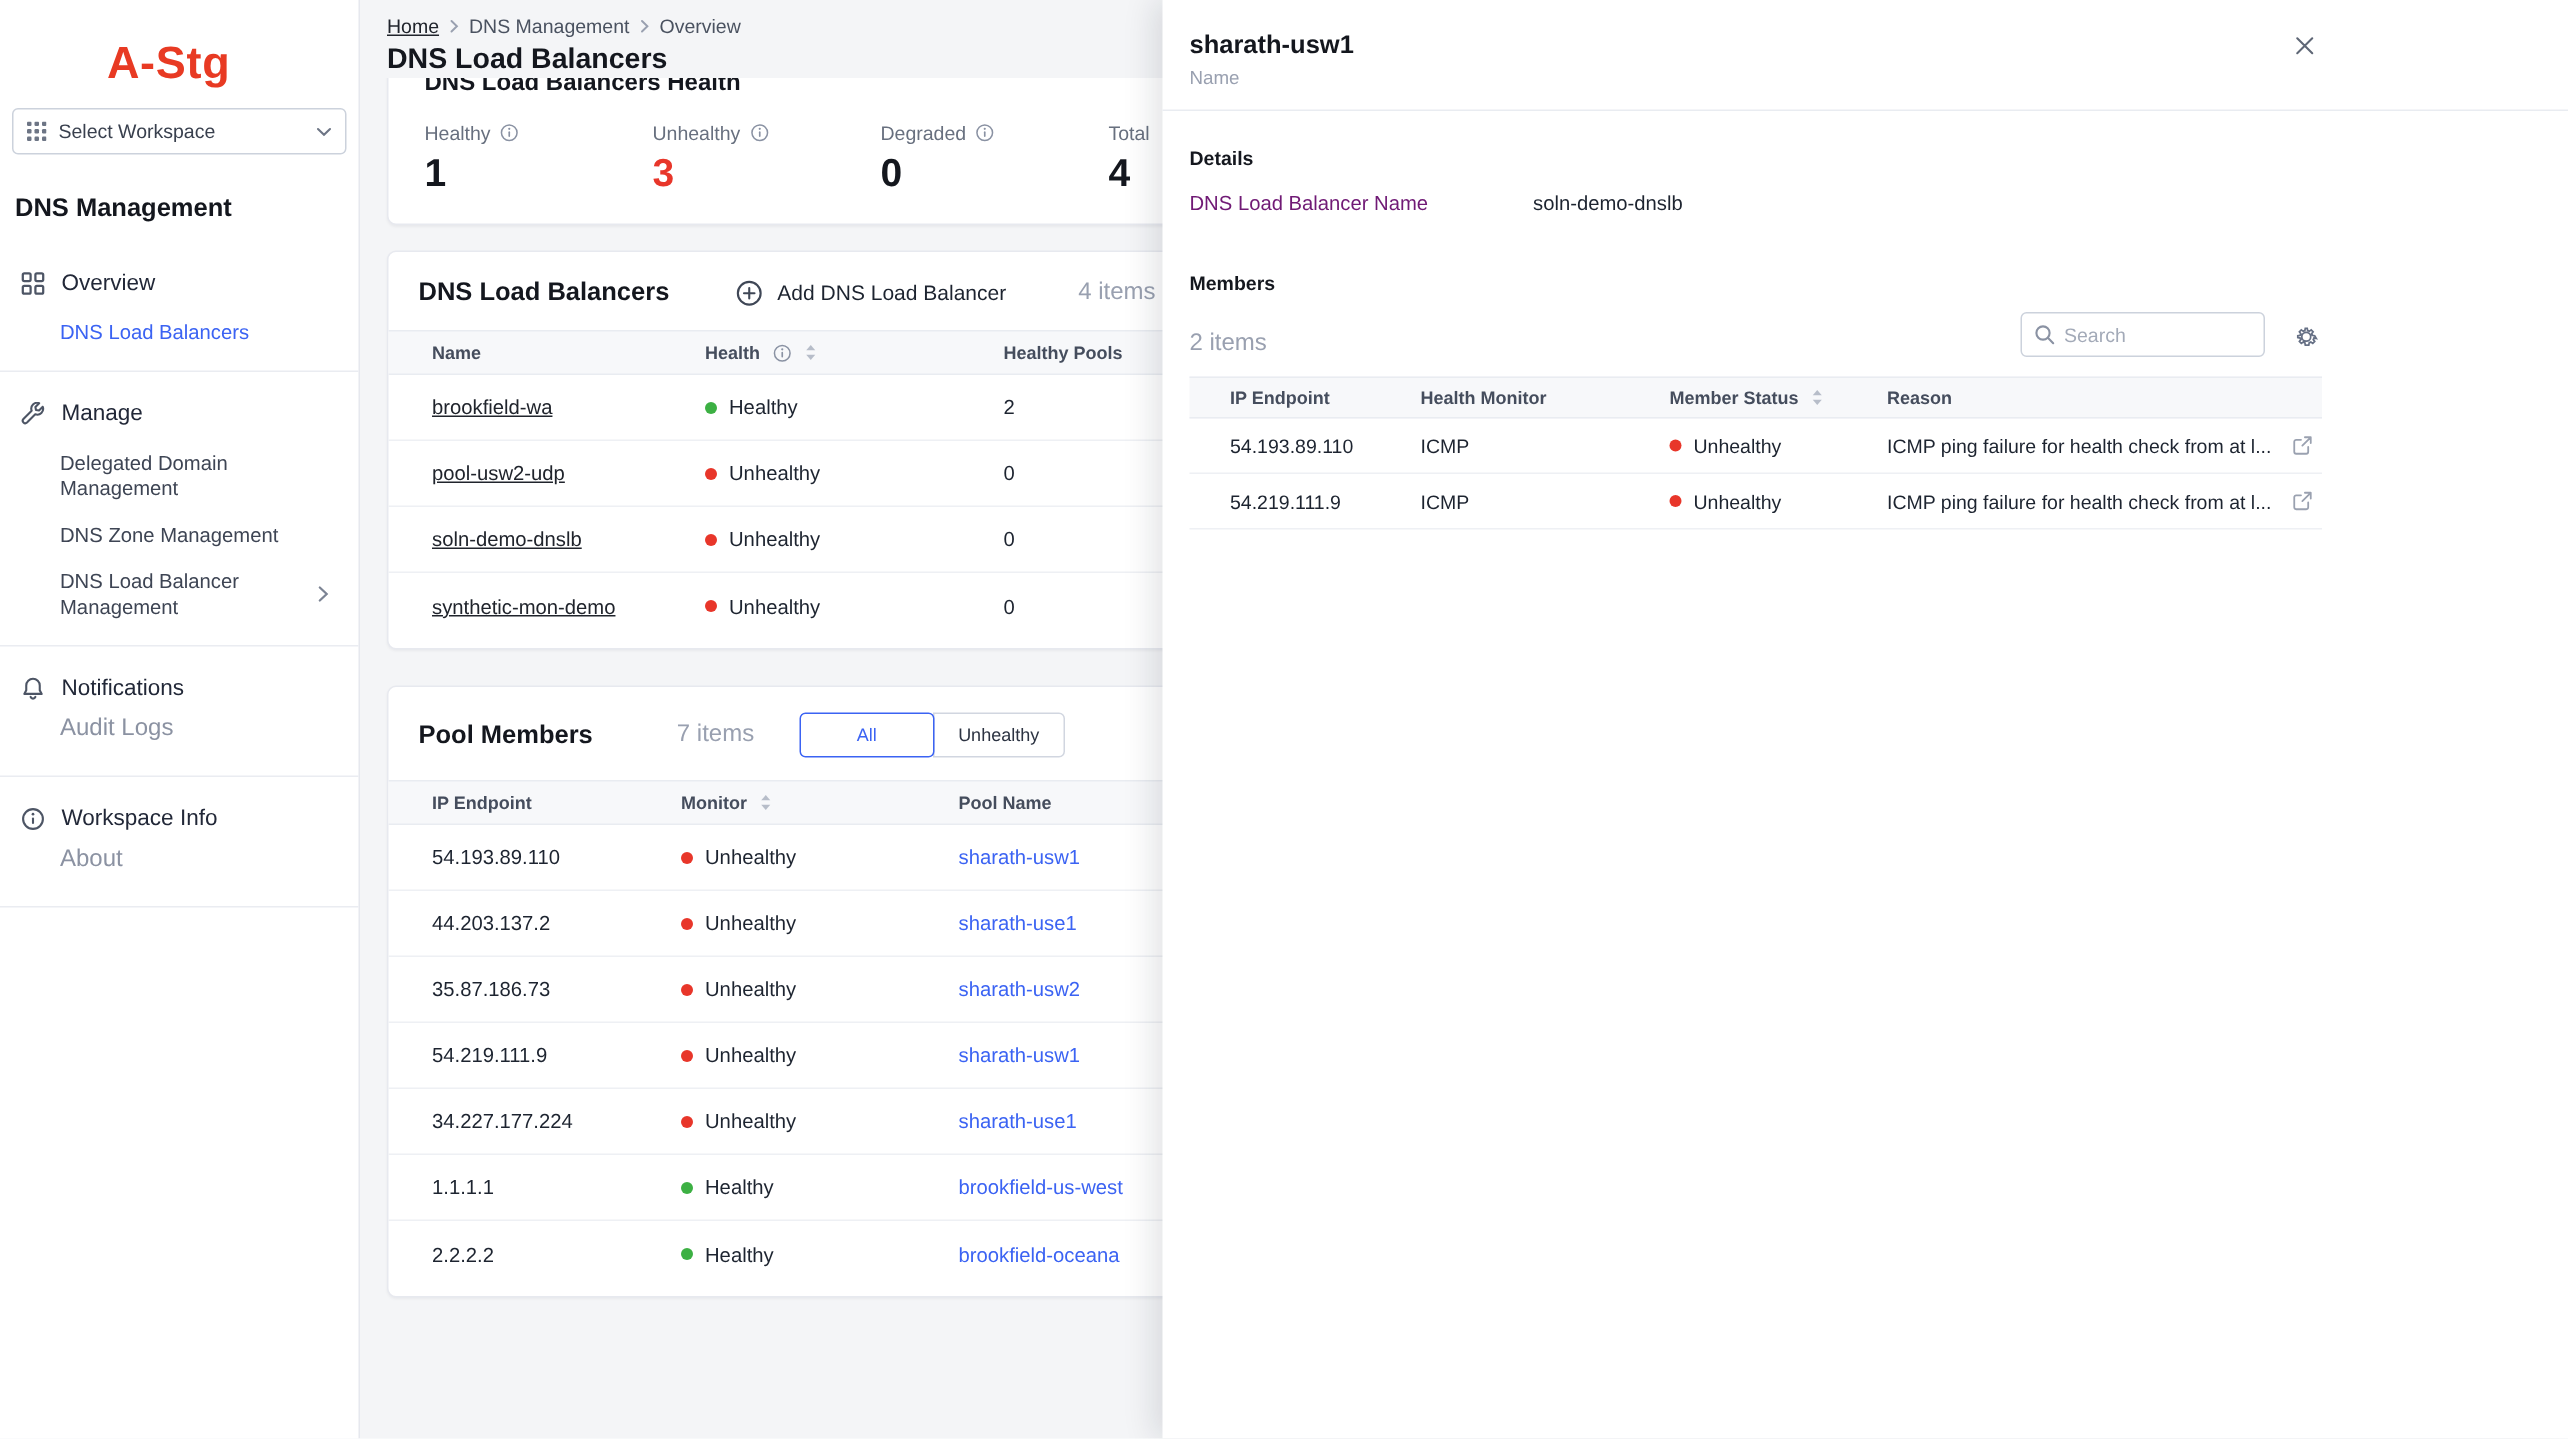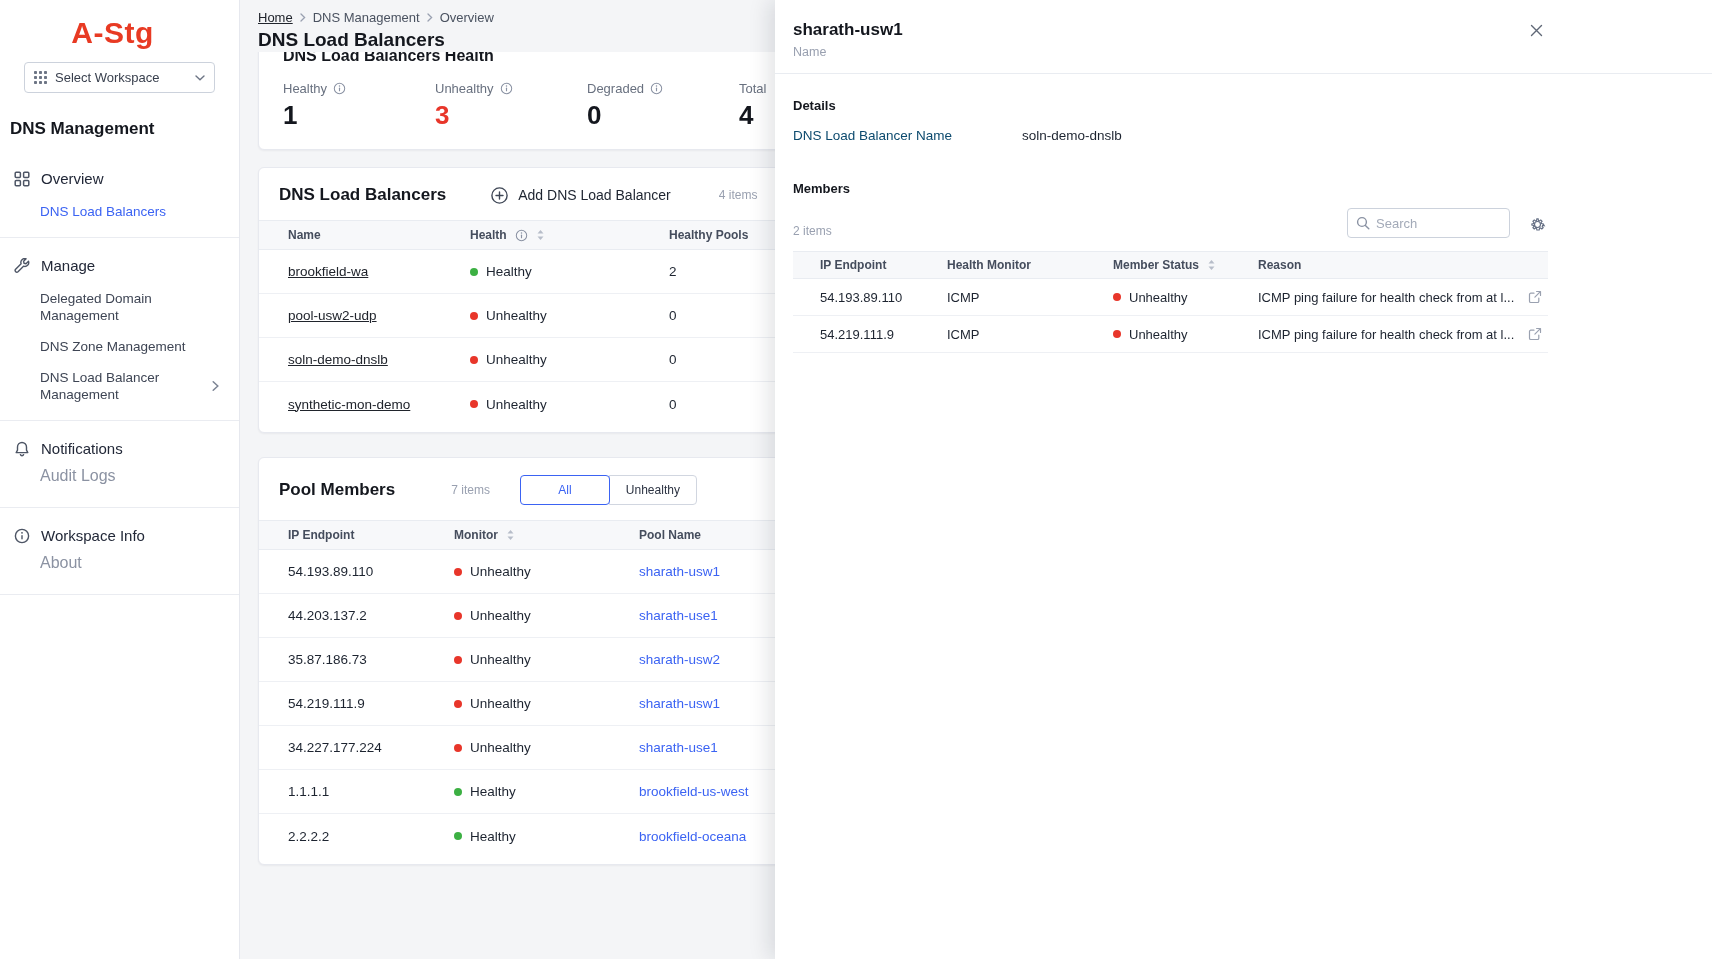--- a/index.html
+++ b/index.html
@@ -2,22 +2,22 @@
 <html style="--accent: #3b63f3; --red: #e8362a; --green: #3cb043; --logo_red: #e83a23;"><head>
 <meta charset="utf-8">
 <style>
   *{margin:0;padding:0;box-sizing:border-box}
   html,body{width:1712px;height:959px;overflow:hidden}
   body{font-family:"Liberation Sans",sans-serif;background:#f4f5f7;color:#1d2430;font-size:14px}
   .app{position:relative;width:100%;height:100%;display:flex}
 
   
   .sidebar{flex:0 0 240px;background:#fff;border-right:1px solid #e6e8ee;position:relative;z-index:20}
-  .logo{padding:16px 14px 8px 0;text-align:center;font-size:30px;font-weight:800;letter-spacing:.5px;color:var(--logo_red,#e83a23)}
-  .ws-select{margin:4px 24px 0;height:31px;border:1px solid #ccd2dc;border-radius:4px;display:flex;align-items:center;gap:8px;padding:0 9px;font-size:13px;color:#39404e;cursor:pointer;background:#fff}
+  .logo{padding:26px 14px 8px 0;text-align:center;font-size:30px;font-weight:800;letter-spacing:.5px;color:var(--logo_red,#e83a23)}
+  .ws-select{margin:4px 8px 0;height:31px;border:1px solid #ccd2dc;border-radius:4px;display:flex;align-items:center;gap:8px;padding:0 9px;font-size:13px;color:#39404e;cursor:pointer;background:#fff}
   .grow{flex:1}
   .product-title{margin:26px 0 0 10px;font-size:17px;font-weight:700;color:#14171e}
   .nav{margin-top:22px}
   .nav-head{display:flex;align-items:center;gap:11px;padding:9px 14px;font-size:15px;color:#222838;cursor:pointer}
   .nav-item{display:block;padding:7px 16px 7px 40px;font-size:13.5px;line-height:17px;color:#3e4554;cursor:pointer;position:relative}
   .nav-item.active{color:var(--accent,#3b63f3)}
   .nav-item .chev-r{position:absolute;right:20px;top:50%;transform:translateY(-50%)}
   .nav-sub{padding:1px 14px 12px 40px;font-size:16px;color:#8b92a2;cursor:pointer}
   .nav-divider{border:none;border-top:1px solid #eaecf1;margin:10px 0}
   .icon{display:inline-flex;align-items:center;justify-content:center;flex:none}
@@ -38,21 +38,21 @@
   .stat{width:152px}
   .stat-label{display:flex;align-items:center;gap:6px;font-size:13px;color:#68707f}
   .stat-value{margin-top:5px;font-size:26px;font-weight:700;line-height:28px}
   .tone-dark{color:#14171e}
   .tone-red{color:var(--red,#e8362a)}
 
   .card-lb{margin-top:17px}
   .card-head{display:flex;align-items:center;padding:17px 20px 15px}
   .card-title{font-size:17px;font-weight:600;color:#14171e}
   .add-btn{margin-left:44px;display:flex;align-items:center;gap:9px;background:none;border:none;font:inherit;font-size:14px;color:#1d2430;cursor:pointer}
-  .items-count{font-size:12px;color:#99a0b0}
+  .items-count{font-size:16px;color:#99a0b0}
   .lb-count{margin-left:48px}
   .pm-count{margin-left:56px}
   .thead{display:flex;align-items:center;background:#f7f8fa;border-top:1px solid #e9ecf1;border-bottom:1px solid #e9ecf1;height:30px;font-size:12px;font-weight:700;color:#454d5d}
   .th{display:flex;align-items:center;gap:5px}
   .trow{display:flex;align-items:center;height:44px;border-bottom:1px solid #eef0f4;font-size:13.5px;color:#1d2430}
   .tbody{padding-bottom:6px}
   .main .tbody .trow:last-child{border-bottom:none}
   .col-l1{width:211px;padding-left:29px}
   .col-l2{width:199px;display:flex;align-items:center;gap:8px}
   .col-l3{flex:1}
@@ -75,21 +75,21 @@
   
   .drawer{position:absolute;top:0;right:0;bottom:0;width:937px;background:#fff;z-index:50;box-shadow:-6px 0 20px rgba(20,25,40,.12)}
   .drawer-head{position:relative;padding:20px 164px 14px 18px;border-bottom:1px solid #e9ecf1}
   .drawer-title{font-size:17px;font-weight:600;color:#14171e}
   .drawer-subtitle{margin-top:5px;font-size:12.5px;color:#99a0b0}
   .drawer-close{position:absolute;top:22px;right:167px;background:none;border:none;cursor:pointer;padding:2px}
   .drawer-body{padding:0 164px 0 18px}
   .sec-heading{font-size:13px;font-weight:700;color:#14171e}
   .details-heading{margin-top:24px}
   .detail-row{display:flex;margin-top:15px;font-size:13.5px}
-  .detail-label{width:229px;color:#0c4a6e}
+  .detail-label{width:229px;color:#701a75}
   .detail-value{color:#1d2430}
   .members-heading{margin-top:38px}
   .members-bar{display:flex;align-items:flex-end;margin-top:10px;height:32px}
   .search-box{display:flex;align-items:center;width:163px;height:30px;border:1px solid #ccd2dc;border-radius:4px;padding:0 8px;gap:6px;background:#fff}
   .search-input{border:none;outline:none;width:100%;font:inherit;font-size:13px;color:#39404e;background:transparent}
   .search-input::placeholder{color:#a3aab8}
   .gear-btn{margin-left:17px;background:none;border:none;cursor:pointer;padding:2px}
   .drawer .thead{height:28px;margin-top:13px;font-size:12px}
   .drow{height:37px;font-size:13px}
   .col-d1{width:154px;padding-left:27px}

